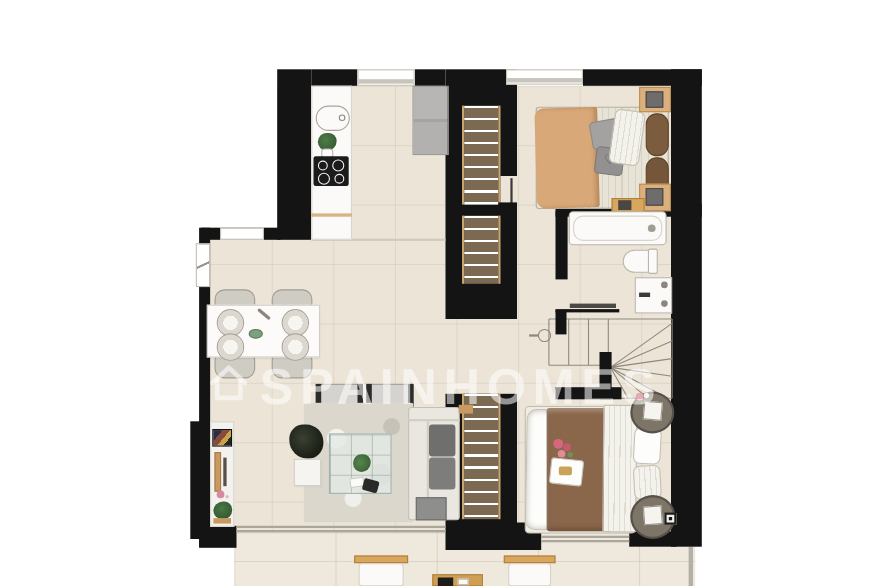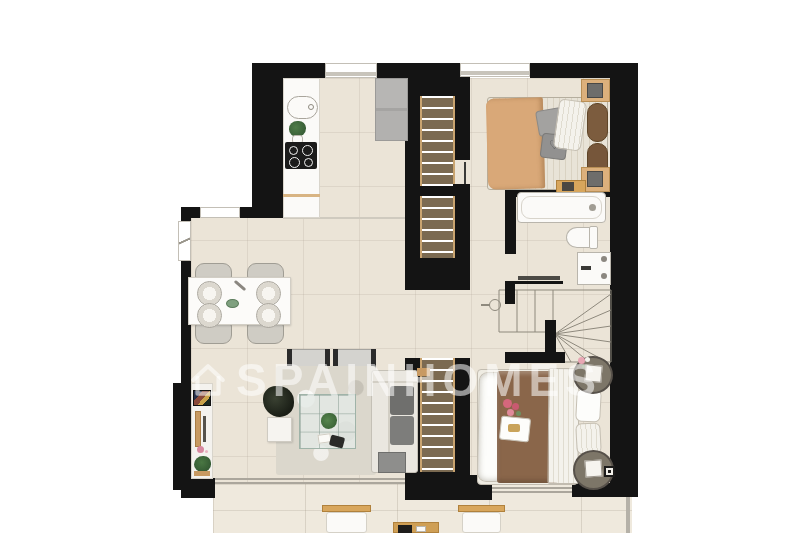--- a/index.html
+++ b/index.html
@@ -29,21 +29,21 @@
   
   .wh{background:#fbfaf8;border:1px solid #b9b5ac;box-sizing:border-box;}
   .wood{background:var(--wood);border:1px solid #b0813c;box-sizing:border-box;}
   .plate{width:25px;height:25px;border-radius:50%;border:1.5px solid #a9a59c;box-sizing:border-box;
          background:radial-gradient(circle,#f7f5f0 40%, #dcd8cf 41% 68%, #f0ede6 69%);}
   .chair{background:#cfccc4;border:1px solid #a09d94;border-radius:9px;box-sizing:border-box;}
   .pillow{background:#fdfdfb;border:1px solid #c6c0b4;border-radius:6px;box-sizing:border-box;}
   .striped{background:repeating-linear-gradient(90deg,#f4f2ec 0 4px,#e0dcd0 4px 5px);}
   .lamp{background:#6e6d6b;border:1px solid #494846;box-sizing:border-box;}
   
-  #watermark{display:flex;align-items:center;gap:8px;color:var(--wm);pointer-events:none;margin-top:29px;}
+  #watermark{display:flex;align-items:flex-start;gap:8px;color:var(--wm);pointer-events:none;}
   #watermark .txt{font-size:46px;font-weight:800;letter-spacing:6px;line-height:1;}
   svg{display:block;}
 </style>
 </head>
 <body>
 
 <div id="canvas">
 
   <div class="abs floor" style="left:191px;top:78px;width:421px;height:419px;"></div>
 

